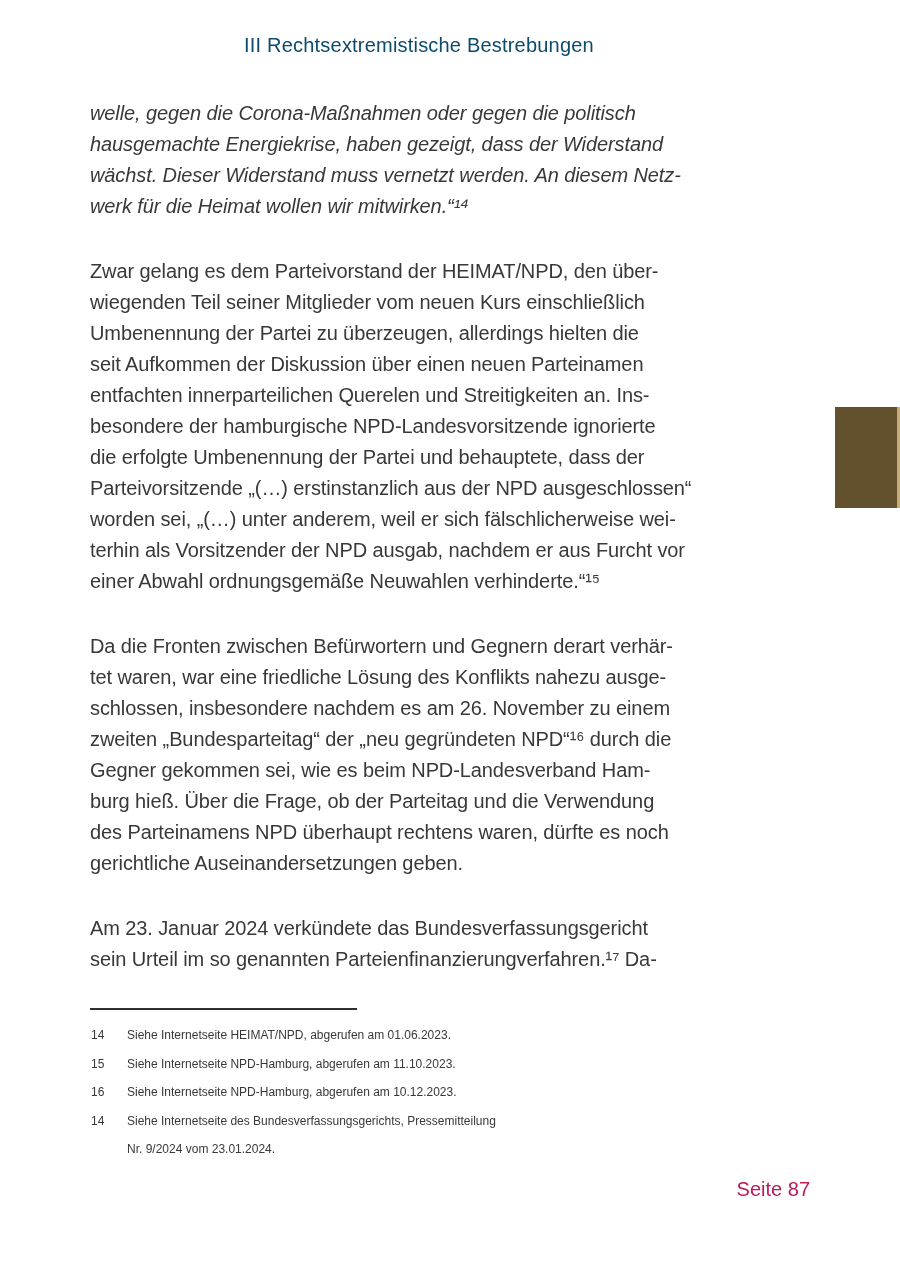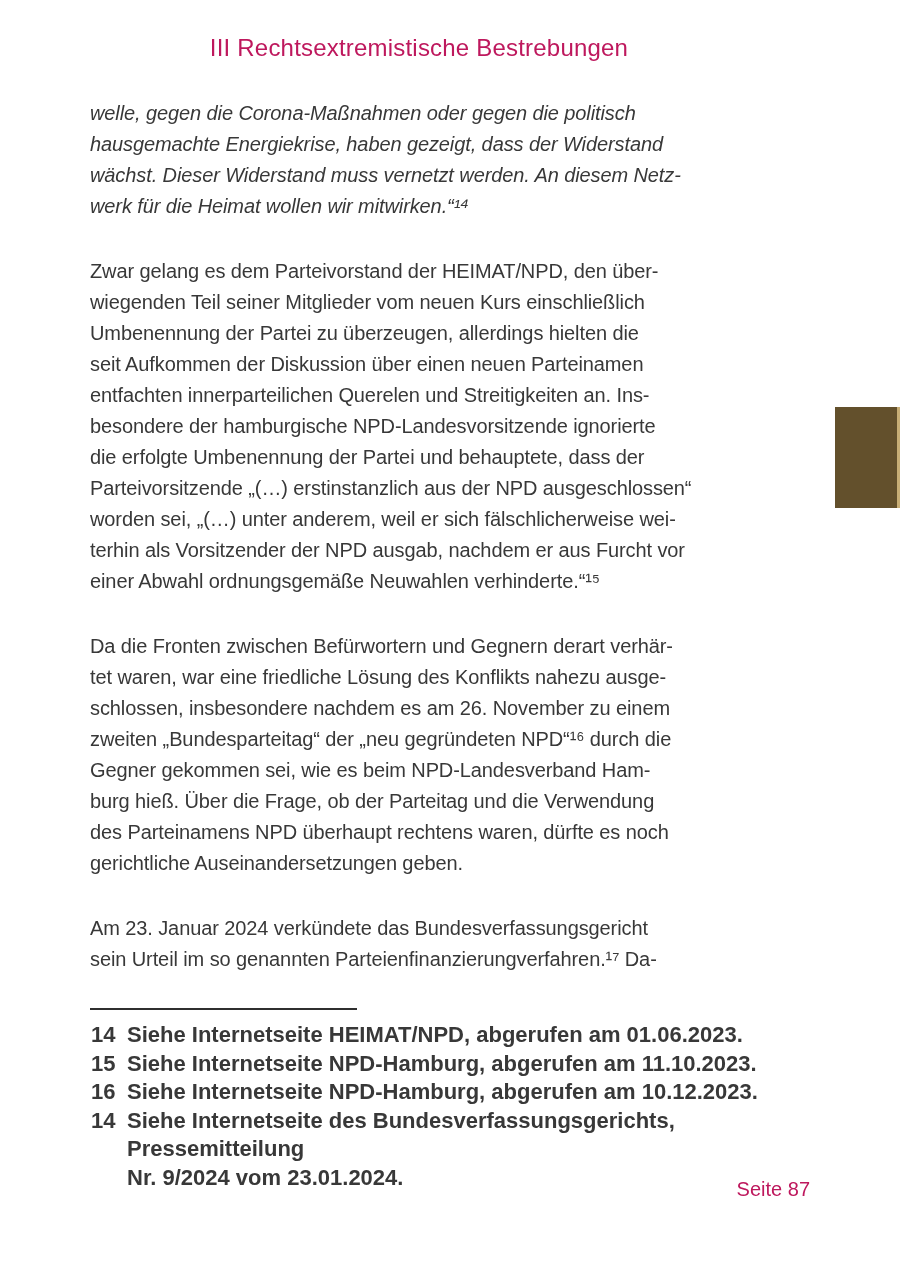--- a/index.html
+++ b/index.html
@@ -12,23 +12,23 @@
     font-family: "Liberation Sans", "DejaVu Sans", sans-serif;
     color: #383838;
   }
 
   .chapter-heading {
     position: absolute;
     top: 34px;
     left: 90px;
     width: 658px;
     text-align: center;
-    font-size: 24px;
+    font-size: 20px;
     letter-spacing: 0.2px;
-    color: #be185d;
+    color: #0c4a6e;
   }
 
   .chapter-tab {
     position: absolute;
     left: 835px;
     top: 407px;
     width: 65px;
     height: 101px;
     background: #63502c;
     border-right: 3px solid #c8ae76;
@@ -48,23 +48,22 @@
     margin: 0 0 34px 0;
     white-space: pre-line;
   }
   .para.italic { font-style: italic; }
 
   .footnotes {
     position: absolute;
     top: 1008px;
     left: 90px;
     width: 700px;
-    font-size: 22px;
+    font-size: 12px;
     line-height: 28.5px;
-    font-weight: bold;
   }
   .fn-rule {
     width: 267px;
     height: 2px;
     background: #2f2f2f;
     margin: 0 0 11px 0;
   }
   .fn-row { display: flex; }
   .fn-num {
     flex: none;

